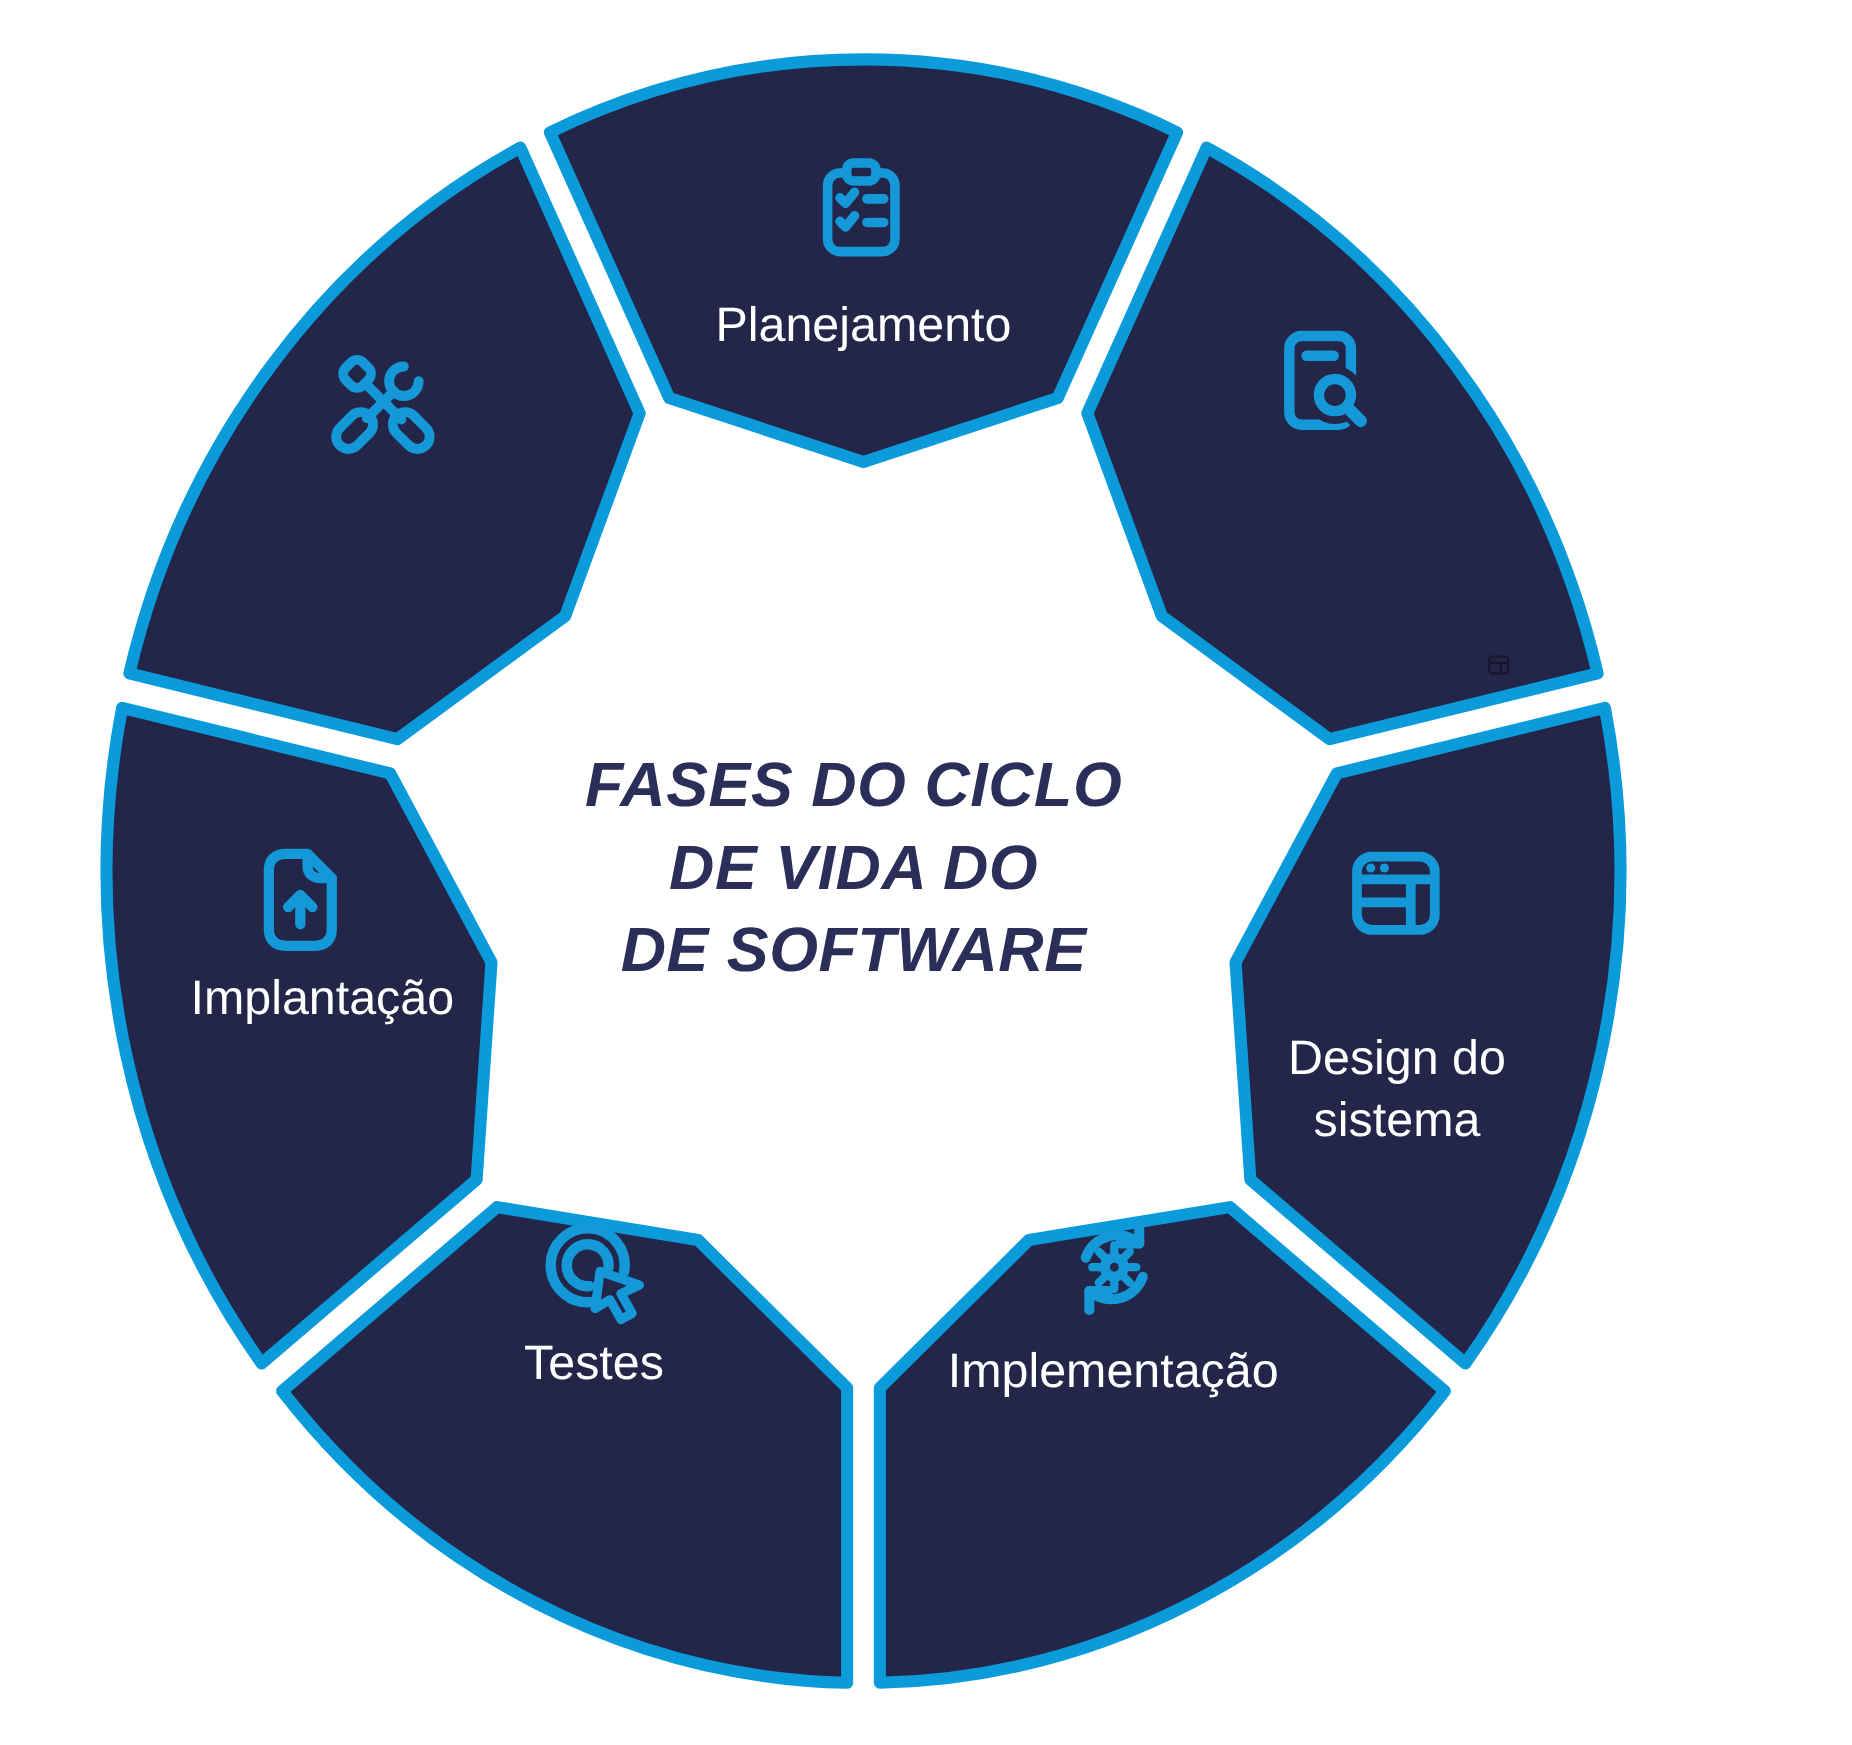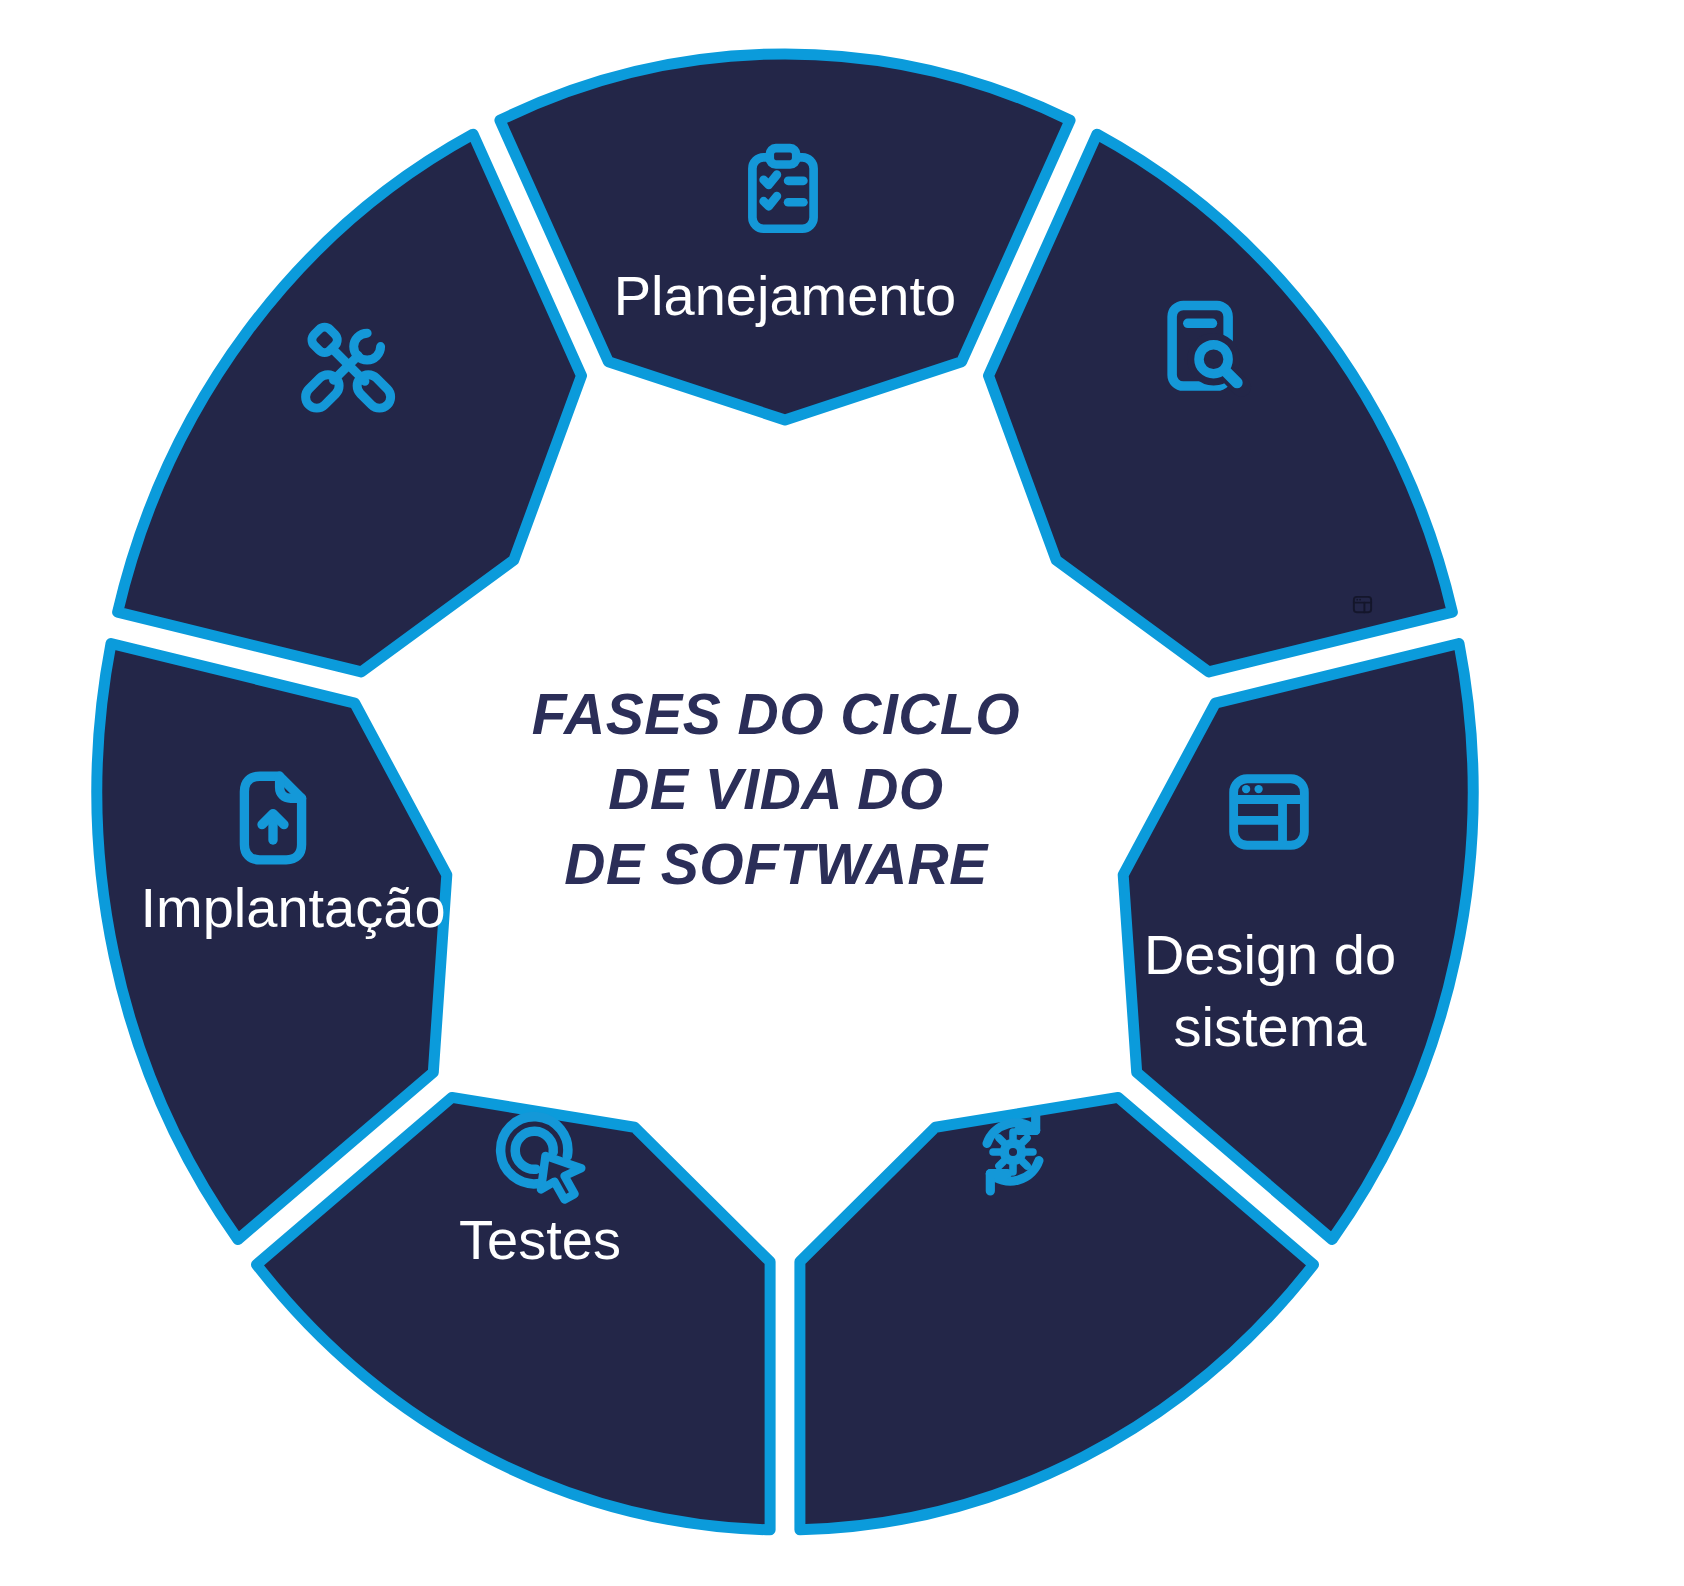--- a/index.html
+++ b/index.html
@@ -7,21 +7,21 @@
     position:relative;
     width:1684px;height:1586px;
     background:#ffffff;
     overflow:hidden;
     font-family:"Liberation Sans", sans-serif;
   }
   .stage svg.ring{position:absolute;left:0;top:0;}
   .ic{position:absolute;transform:translate(-50%,-50%);}
   .seg-label{
     position:absolute;transform:translate(-50%,-50%);
-    color:#ffffff;font-size:56px;line-height:1.28;
+    color:#ffffff;font-size:44px;line-height:1.28;
     text-align:center;white-space:normal;
   }
   .center-title{
     position:absolute;left:776px;top:790px;transform:translate(-50%,-50%);
     width:660px;text-align:center;
     font-size:57px;font-weight:700;letter-spacing:.5px;line-height:1.32;font-style:italic;
   }
   .mini{position:absolute;}
 </style>
 </head>
@@ -94,20 +94,21 @@
         <line x1="50" y1="62.5" x2="50" y2="68.5"></line>
         <line x1="37.5" y1="50" x2="31.5" y2="50"></line>
         <line x1="62.5" y1="50" x2="68.5" y2="50"></line>
         <line x1="41.2" y1="41.2" x2="37" y2="37"></line>
         <line x1="58.8" y1="58.8" x2="63" y2="63"></line>
         <line x1="41.2" y1="58.8" x2="37" y2="63"></line>
         <line x1="58.8" y1="41.2" x2="63" y2="37"></line>
       </g>
     </svg>
   </div>
+  <div class="seg-label" style="left: 1012px; top: 1247px; width: 460px; color: rgb(255, 255, 255);">Implementação</div>
 
   <div class="ic" style="left:541px;top:1157px;width:112px;height:112px">
     <svg viewBox="0 0 100 100" width="112" height="112" fill="none" stroke="#1498d8" stroke-width="8.5" stroke-linecap="round" stroke-linejoin="round">
       <path d="M73.5,49.2 A30,30 0 1 0 49.2,73.5"></path>
       <path d="M60.9,45.5 A17,17 0 1 0 45.5,60.9"></path>
       <path d="M54,49 L86,60 L71,67 L80,83 L71,88 L62,72 L50,79 Z" stroke-width="7.5"></path>
     </svg>
   </div>
   <div class="seg-label" style="left: 540px; top: 1240px; width: 300px; color: rgb(255, 255, 255);">Testes</div>
 

